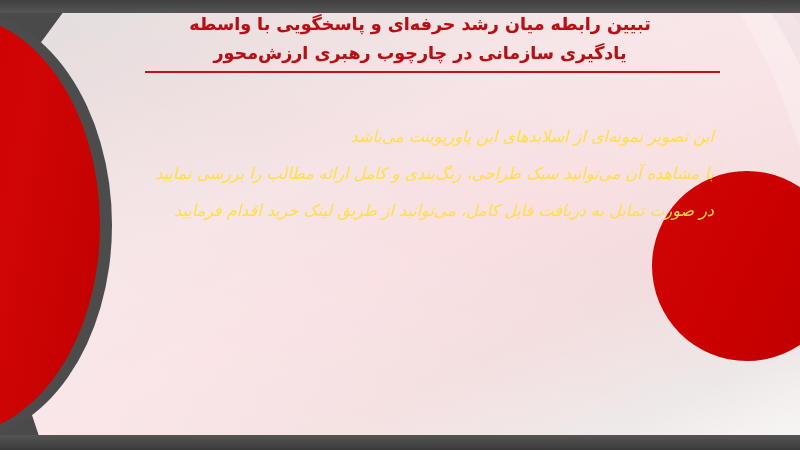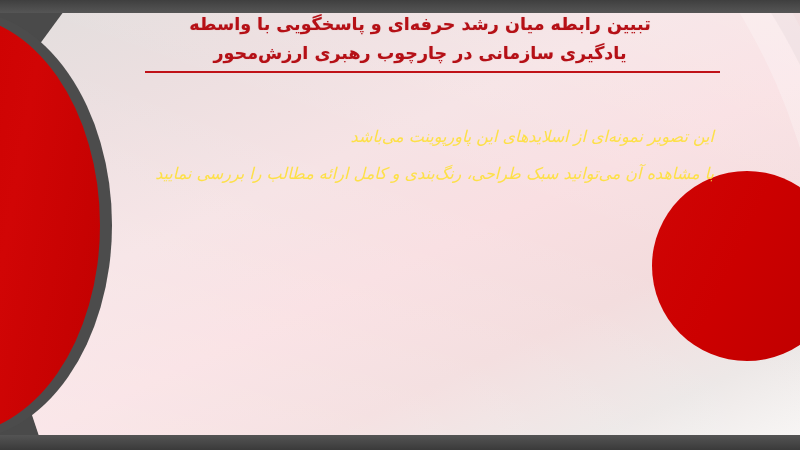--- a/index.html
+++ b/index.html
@@ -219,17 +219,18 @@
 
   <div class="title-block">
     <div class="title-line">تبیین رابطه میان رشد حرفه‌ای و پاسخگویی با واسطه</div>
     <div class="title-line">یادگیری سازمانی در چارچوب رهبری ارزش‌محور</div>
     <div class="title-rule"></div>
   </div>
 
   <div class="body-block">
     <div class="body-line l1">این تصویر نمونه‌ای از اسلایدهای این پاورپوینت می‌باشد</div>
     <div class="body-line l2">با مشاهده آن می‌توانید سبک طراحی، رنگ‌بندی و کامل ارائه مطالب را بررسی نمایید</div>
+    <div class="body-line l3">در صورت تمایل به دریافت فایل کامل، می‌توانید از طریق لینک خرید اقدام فرمایید</div>
   </div>
 
   <div class="frame-bottom"></div>
 
 </div>
 
 </body></html>

